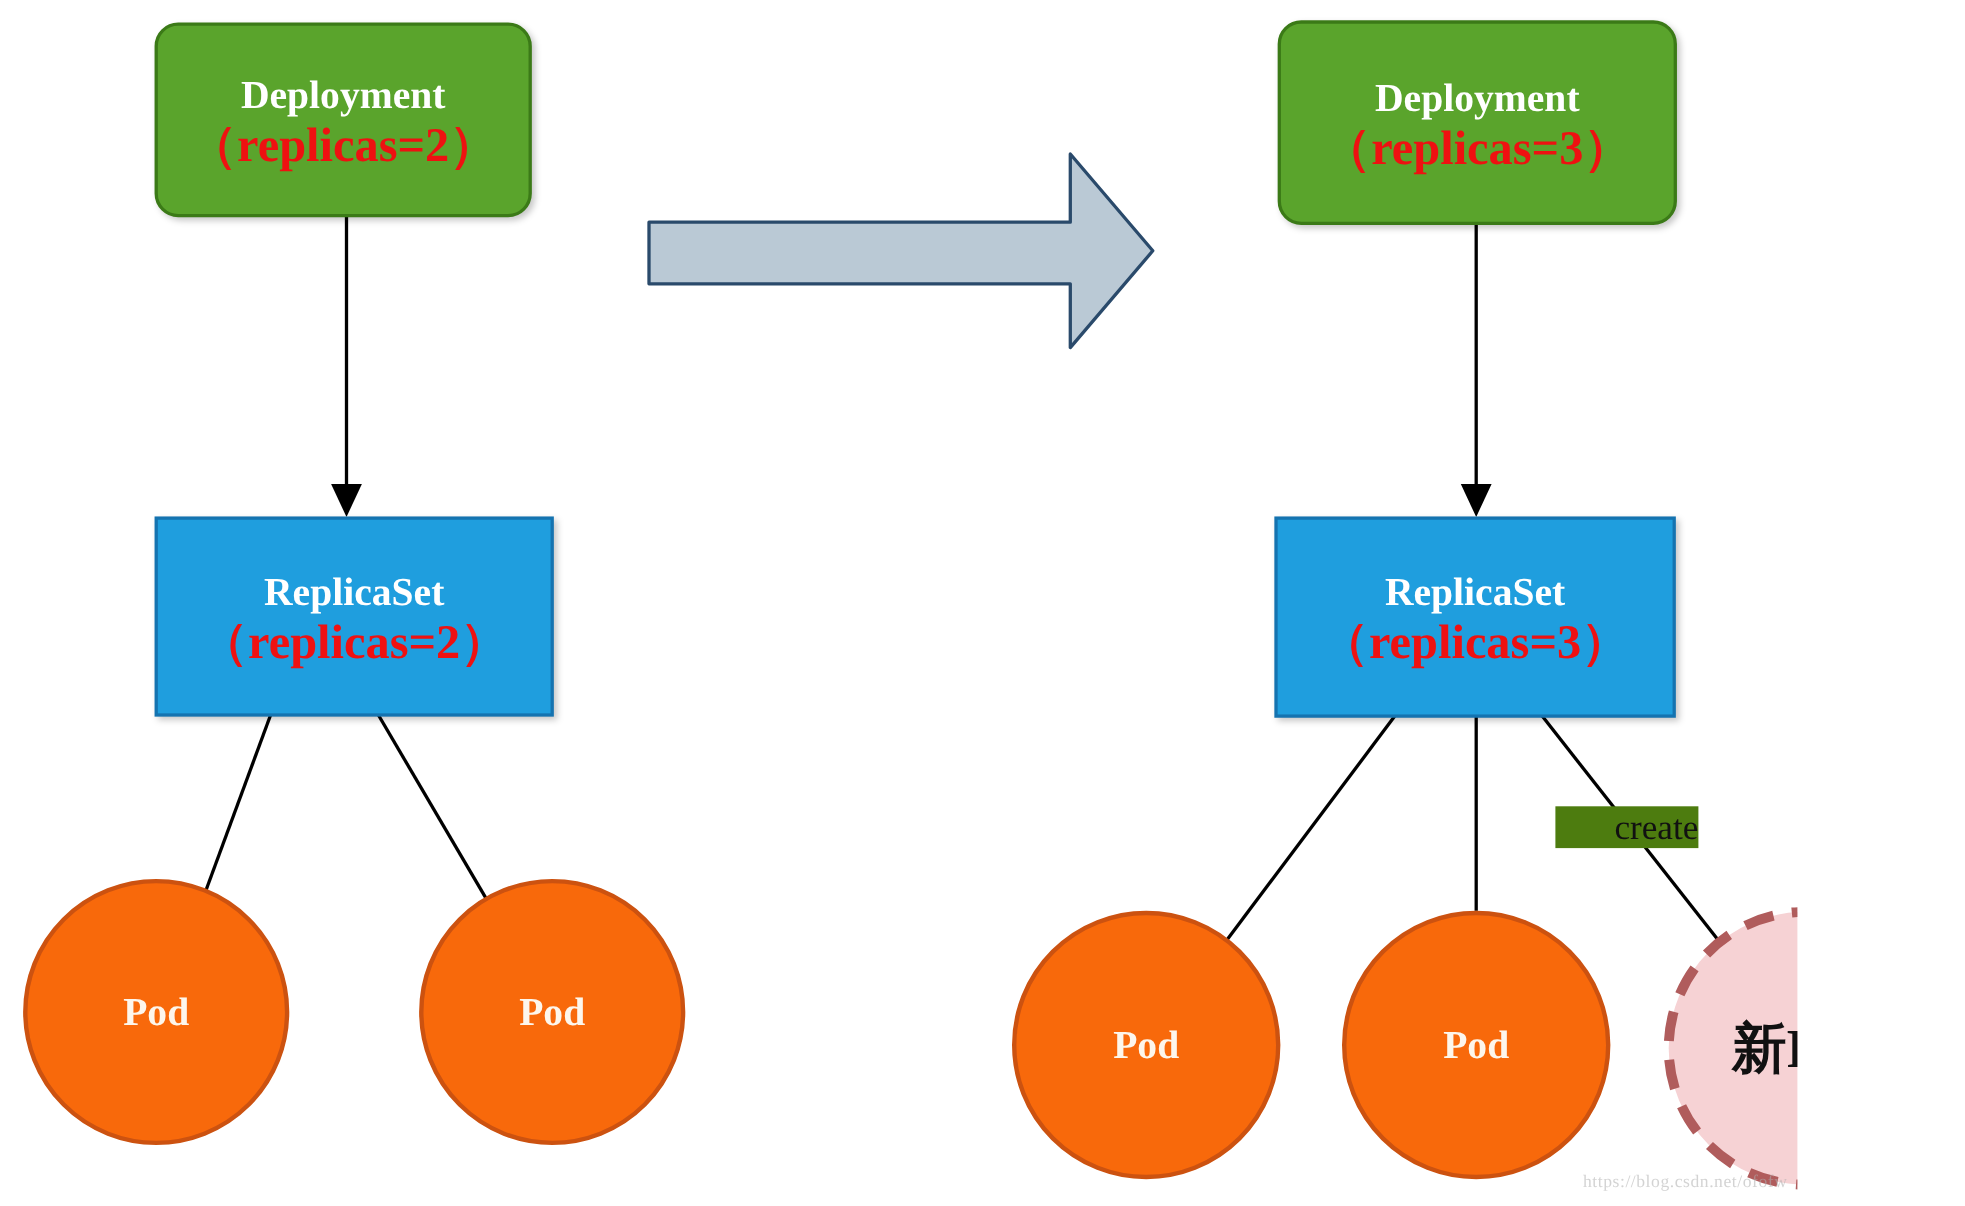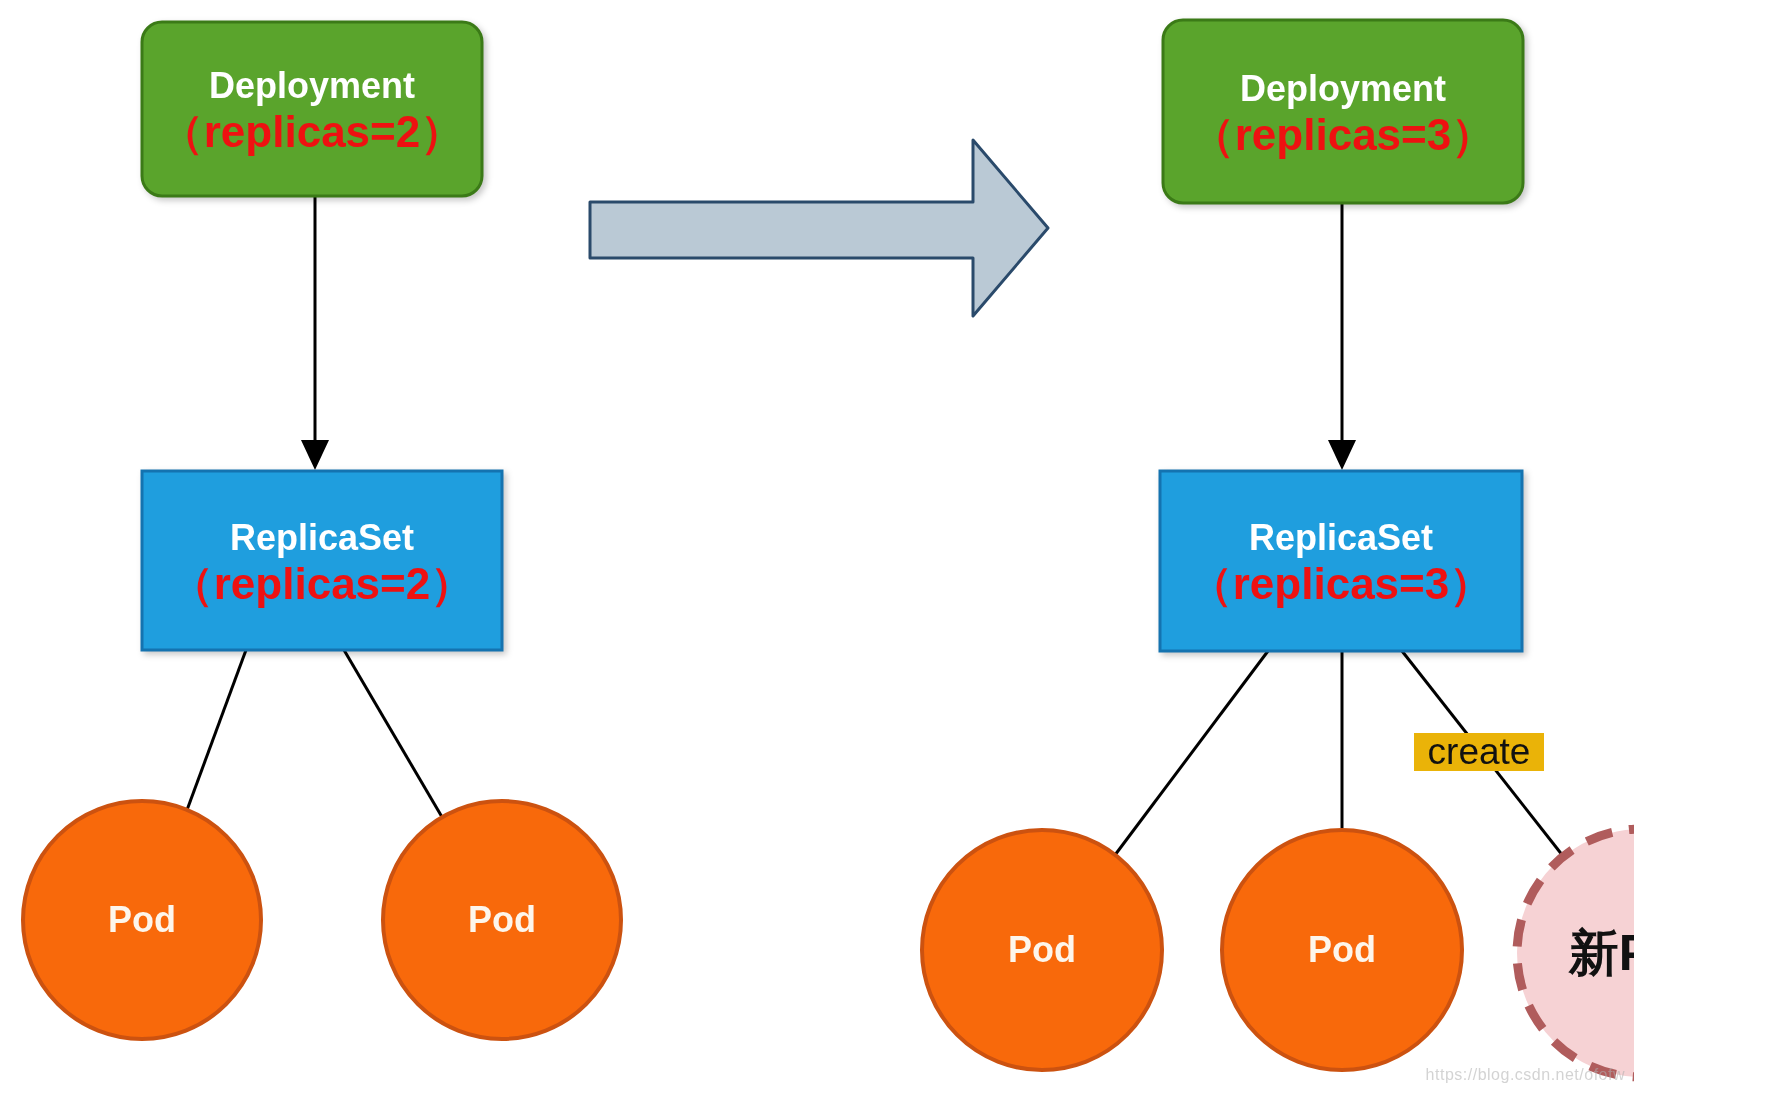--- a/index.html
+++ b/index.html
@@ -1,41 +1,41 @@
 <!DOCTYPE html>
 <html><head>
 <meta charset="utf-8">
 <style>
   html,body{margin:0;padding:0;background:#ffffff;}
   .canvas{
     position:relative;
     width:1634px;height:1096px;
     background:#ffffff;
-    font-family:Liberation Sans, sans-serif;
+    font-family:Liberation Serif, serif;
     overflow:hidden;
   }
   svg.layer{position:absolute;left:0;top:0;width:1786px;height:1096px;}
   .node-shadow{filter:drop-shadow(3px 3px 3px rgba(0,0,0,0.22));}
   .label{
     position:absolute;display:flex;flex-direction:column;
     align-items:center;justify-content:center;text-align:center;
     pointer-events:none;
   }
   .box-title{color:#ffffff;font-size:36px;line-height:46px;font-weight:600;}
   .box-sub{color:#ee1111;font-size:44px;line-height:46px;font-weight:600;}
   .pod-label{color:#fdf6ec;font-size:36px;font-weight:600;}
   .newpod-label{color:#111111;font-size:50px;font-weight:600;}
   .arrow-label{
     position:absolute;left:610px;top:116px;width:400px;
     text-align:center;color:#ee1111;font-size:37px;font-weight:600;
   }
   .create-label{
     position:absolute;left:1414px;top:733px;width:130px;
-    text-align:center;color:#111111;font-size:37px;
-    background:#eab308;line-height:38px;
+    text-align:right;color:#111111;font-size:32px;
+    background:#4d7c0f;line-height:38px;
   }
   .watermark{
     position:absolute;right:9px;top:1066px;
     color:rgba(175,175,175,0.55);font-size:16px;letter-spacing:0.5px;
   }
 </style>
 </head>
 <body>
 
 <div class="canvas">

